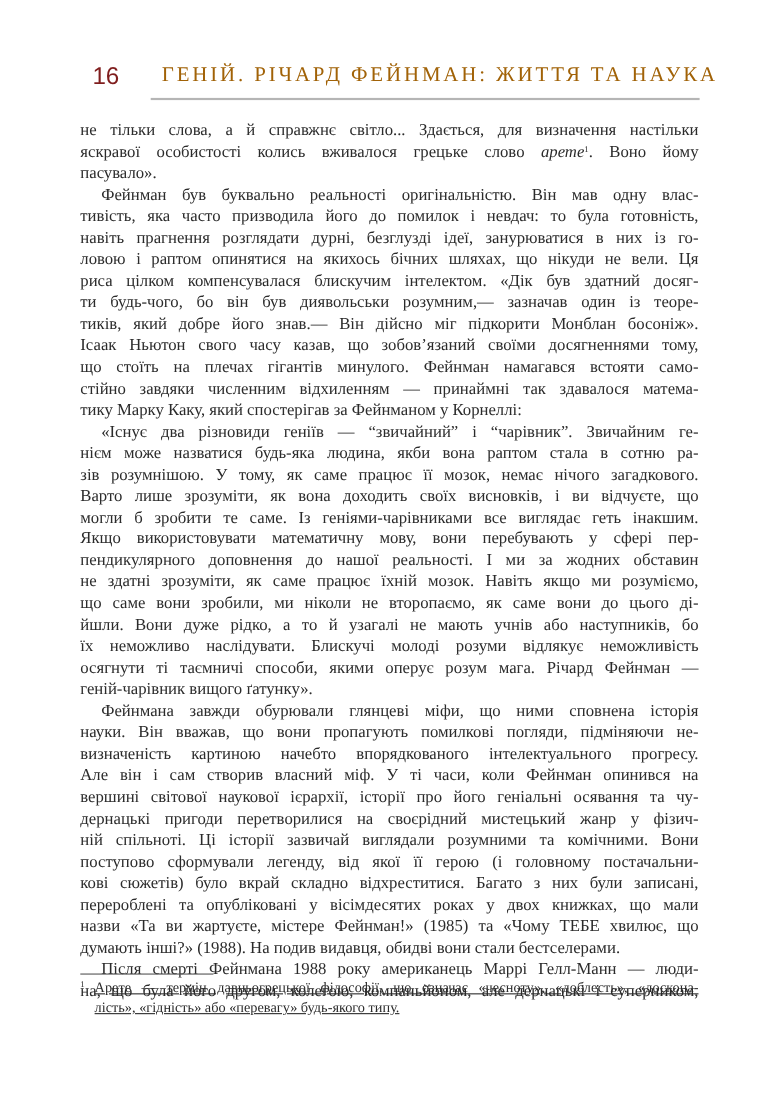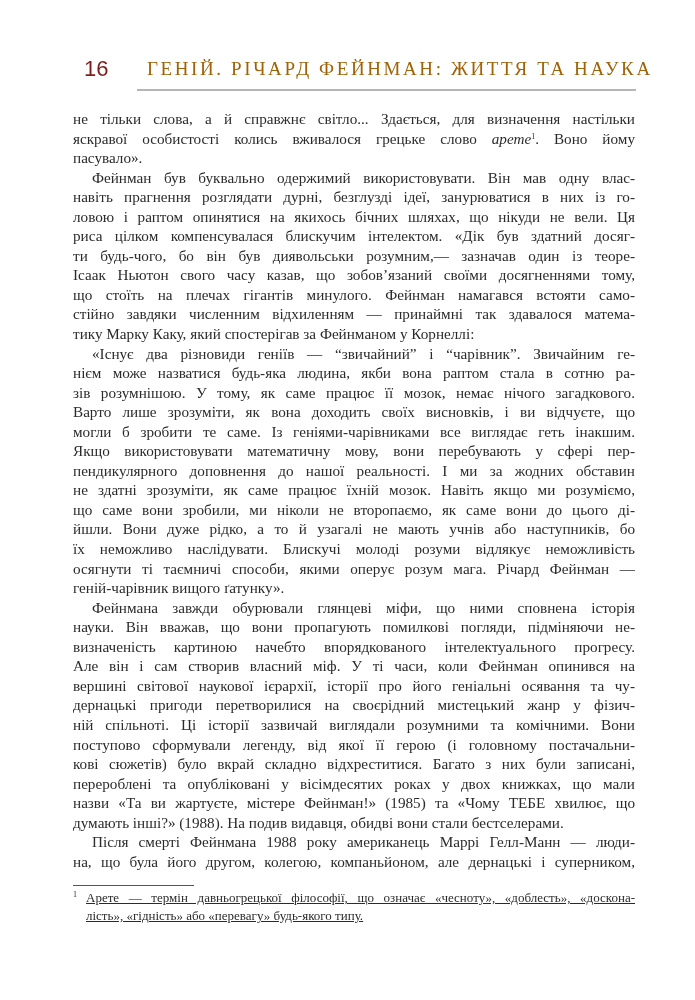--- a/index.html
+++ b/index.html
@@ -47,25 +47,27 @@
   <div class="running-head">
     <span class="page-number">16</span>
     <span class="head-title">ГЕНІЙ. РІЧАРД ФЕЙНМАН: ЖИТТЯ ТА НАУКА</span>
     <div class="head-rule"></div>
   </div>
 
   <div class="body-text">
     <span class="line">не тільки слова, а й справжнє світло... Здається, для визначення настільки</span>
     <span class="line"><span>яскравої особистості колись вживалося грецьке слово </span><i>арете</i><sup>1</sup><span>. Воно йому</span></span>
     <span class="line last">пасувало».</span>
-    <span class="line indent">Фейнман був буквально одержимий використовувати. Він мав одну влас-</span>
+    <span class="line indent">Фейнман був буквально реальності оригінальністю. Він мав одну влас-</span>
+    <span class="line">тивість, яка часто призводила його до помилок і невдач: то була готовність,</span>
     <span class="line">навіть прагнення розглядати дурні, безглузді ідеї, занурюватися в них із го-</span>
     <span class="line">ловою і раптом опинятися на якихось бічних шляхах, що нікуди не вели. Ця</span>
     <span class="line">риса цілком компенсувалася блискучим інтелектом. «Дік був здатний досяг-</span>
     <span class="line">ти будь-чого, бо він був диявольськи розумним,— зазначав один із теоре-</span>
+    <span class="line">тиків, який добре його знав.— Він дійсно міг підкорити Монблан босоніж».</span>
     <span class="line">Ісаак Ньютон свого часу казав, що зобов’язаний своїми досягненнями тому,</span>
     <span class="line">що стоїть на плечах гігантів минулого. Фейнман намагався встояти само-</span>
     <span class="line">стійно завдяки численним відхиленням — принаймні так здавалося матема-</span>
     <span class="line last">тику Марку Каку, який спостерігав за Фейнманом у Корнеллі:</span>
     <span class="line indent">«Існує два різновиди геніїв — “звичайний” і “чарівник”. Звичайним ге-</span>
     <span class="line">нієм може назватися будь-яка людина, якби вона раптом стала в сотню ра-</span>
     <span class="line">зів розумнішою. У тому, як саме працює її мозок, немає нічого загадкового.</span>
     <span class="line">Варто лише зрозуміти, як вона доходить своїх висновків, і ви відчуєте, що</span>
     <span class="line">могли б зробити те саме. Із геніями-чарівниками все виглядає геть інакшим.</span>
     <span class="line">Якщо використовувати математичну мову, вони перебувають у сфері пер-</span>

